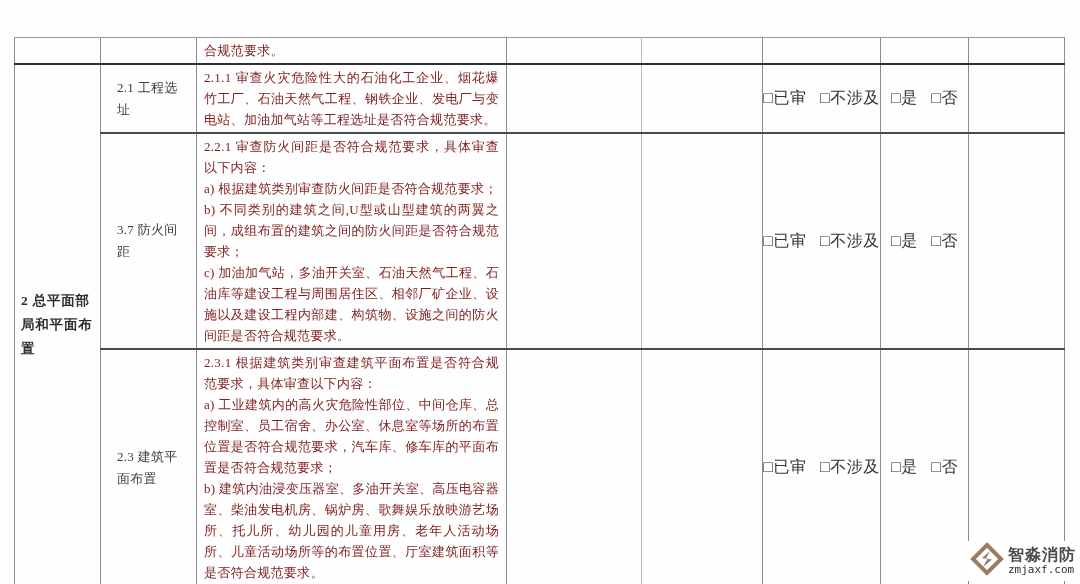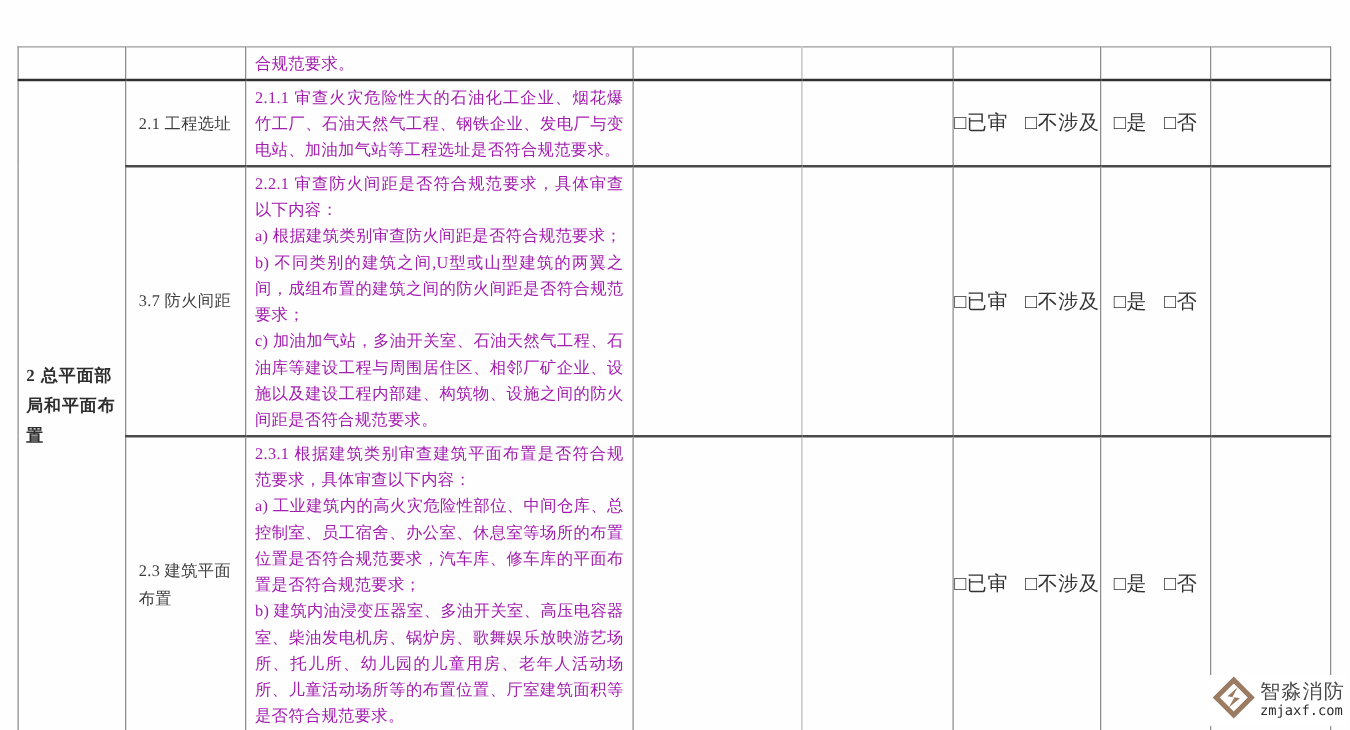--- a/index.html
+++ b/index.html
@@ -43,33 +43,33 @@
     letter-spacing: 0.8px;
     line-height: 24px;
     padding: 4px 6px;
     color: #2e2e2e;
     word-break: break-all;
   }
   td.item-cell {
     font-size: 13px;
     letter-spacing: 0.3px;
     line-height: 22px;
-    padding: 4px 10px;
+    padding: 4px 16px;
     word-break: break-all;
     font-family: Liberation Serif, serif;
   }
   td.content-cell {
     font-size: 13px;
     letter-spacing: 0.3px;
     line-height: 21px;
     padding: 2px 7px;
     white-space: pre-line;
     text-align: justify;
     word-break: break-all;
-    color: #a21caf;
+    color: #7f1d1d;
   }
   td.check-cell {
     text-align: center;
     font-size: 16px;
     letter-spacing: 0.5px;
     white-space: nowrap;
     color: #333333;
   }
   td.check-cell .chk { display: inline-block; }
   td.check-cell .chk + .chk { margin-left: 9px; }
@@ -79,21 +79,21 @@
     bottom: 3px;
     display: flex;
     align-items: center;
     background: #ffffff;
     padding: 1px 2px;
   }
   .watermark .logo-icon { flex: 0 0 auto; margin-right: 4px; }
   .watermark .wm-text { display: flex; flex-direction: column; line-height: 1.05; }
   .wm-brand {
     font-family: "Liberation Sans", sans-serif;
-    font-weight: normal;
+    font-weight: bold;
     font-size: 16px;
     letter-spacing: 1px;
     color: #4a4a4a;
   }
   .wm-site {
     font-family: "DejaVu Sans Mono", monospace;
     font-weight: normal;
     font-size: 11px;
     color: #2d2d2d;
   }

